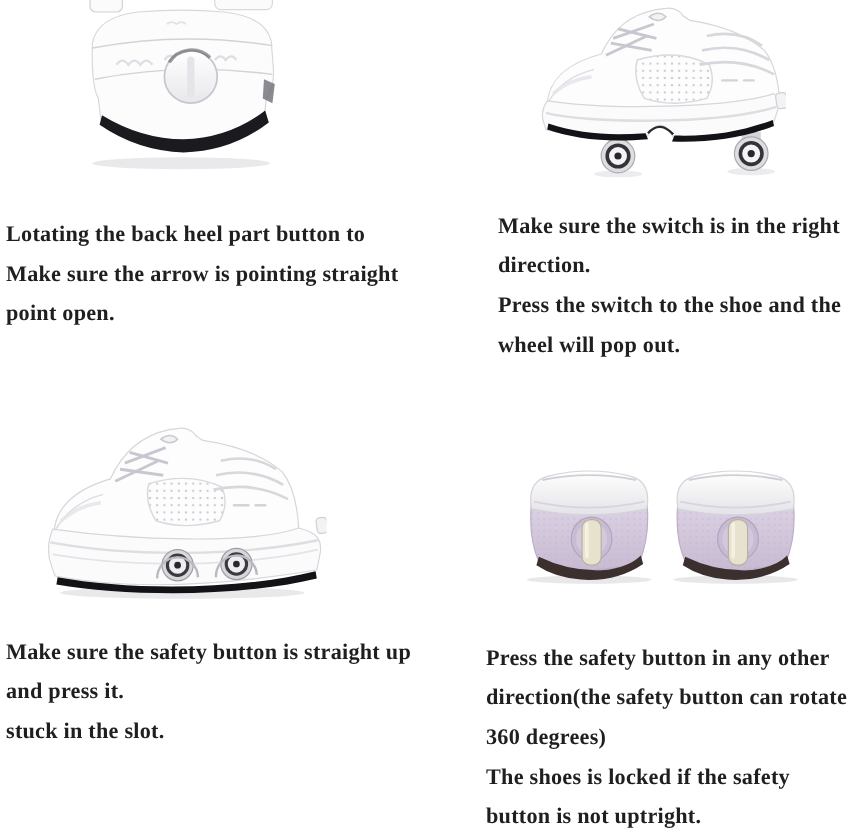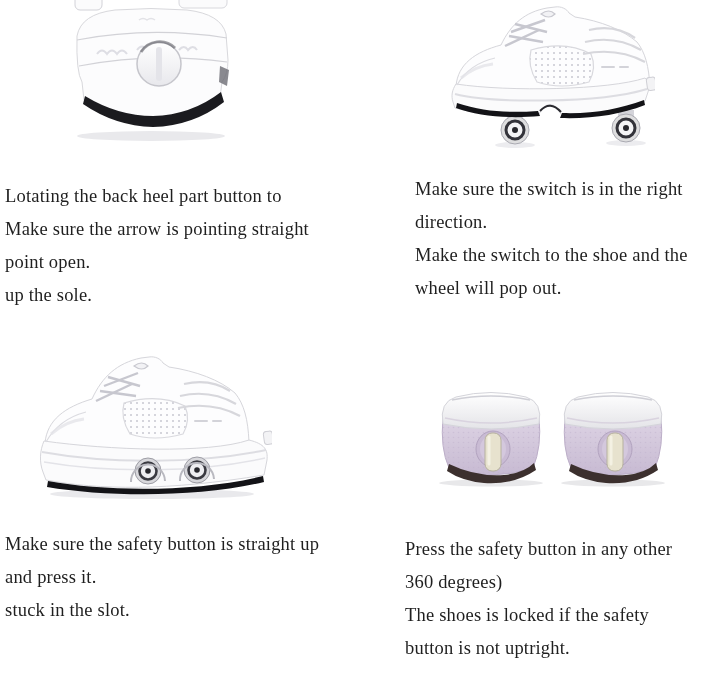--- a/index.html
+++ b/index.html
@@ -15,20 +15,21 @@
   .photo-tl { left: 63px;  top: 0px;   width: 178px; height: 142px; }
   .photo-tr { left: 449px; top: 2px;   width: 206px; height: 146px; }
   .photo-bl { left: 38px;  top: 346px; width: 234px; height: 154px; }
   .photo-br { left: 436px; top: 390px; width: 230px; height: 97px; }
   .caption {
     position: absolute;
     color: #1f1f1f;
     font-size: 18.5px;
     line-height: 33px;
     letter-spacing: 0.2px;
+    font-weight: bold;
   }
   .cap-line { white-space: nowrap; }
   .cap-tl { left: 5px;   top: 180px; }
   .cap-tr { left: 415px; top: 173px; }
   .cap-bl { left: 5px;   top: 528px; }
   .cap-br { left: 405px; top: 533px; }
 </style>
 </head>
 <body>
 
@@ -172,36 +173,36 @@
       </g>
     </defs>
     <use href="#heelUnit" x="0" y="0"></use>
     <use href="#heelUnit" x="122" y="0"></use>
   </svg>
 
   <div class="caption cap-tl">
     <div class="cap-line">Lotating the back heel part button to</div>
     <div class="cap-line">Make sure the arrow is pointing straight</div>
     <div class="cap-line">point open.</div>
-    <div class="cap-line">up the sole.</div>
   </div>
 
   <div class="caption cap-tr">
     <div class="cap-line">Make sure the switch is in the right</div>
     <div class="cap-line">direction.</div>
-    <div class="cap-line">Make the switch to the shoe and the</div>
+    <div class="cap-line">Press the switch to the shoe and the</div>
     <div class="cap-line">wheel will pop out.</div>
   </div>
 
   <div class="caption cap-bl">
     <div class="cap-line">Make sure the safety button is straight up</div>
     <div class="cap-line">and press it.</div>
     <div class="cap-line">stuck in the slot.</div>
   </div>
 
   <div class="caption cap-br">
     <div class="cap-line">Press the safety button in any other</div>
+    <div class="cap-line">direction(the safety button can rotate</div>
     <div class="cap-line">360 degrees)</div>
     <div class="cap-line">The shoes is locked if the safety</div>
     <div class="cap-line">button is not uptright.</div>
   </div>
 
 </div>
 
 </body></html>

